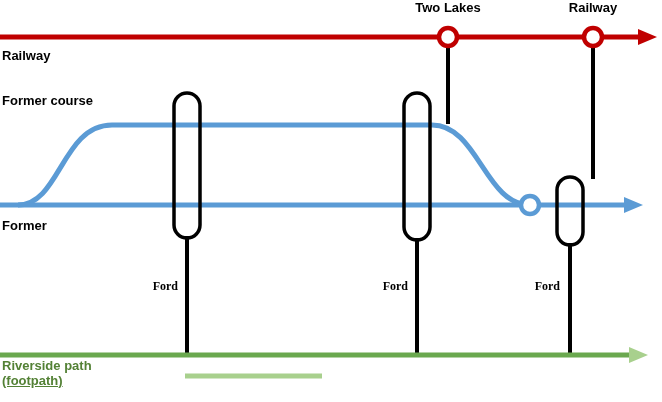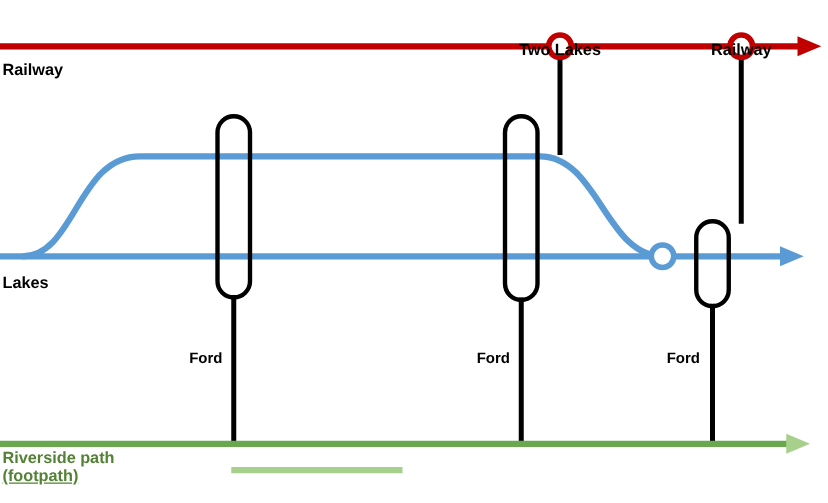--- a/index.html
+++ b/index.html
@@ -36,22 +36,22 @@
   
   .label {
     position: absolute;
     font-size: 13px;
     font-weight: bold;
     color: #000000;
     white-space: nowrap;
     line-height: 14px;
     text-align: right;
   }
-  .label.small { font-size: 12px; }
-  .label.center { text-align: center; margin-top: 32px; }
+  .label.small { font-size: 12px; font-family: Liberation Serif, serif; }
+  .label.center { text-align: center; }
   .label.right  { text-align: right; }
   .label.green-text { color: var(--green_text); }
 </style>
 </head>
 <body>
 
 <div class="canvas">
 
   <svg width="662" height="402" viewBox="0 0 662 402">
 
@@ -81,21 +81,22 @@
     <polygon class="arrow-red" points="638,29 657,37 638,45"></polygon>
 
     <circle class="station-red" cx="448" cy="37" r="9"></circle>
     <circle class="station-red" cx="593" cy="37" r="9"></circle>
   </svg>
 
   <div class="label center" style="left:401px; top:1px; width:94px;">Two Lakes</div>
   <div class="label center" style="left:551px; top:1px; width:84px;">Railway</div>
 
   <div class="label" style="left:2px; top:49px;">Railway</div>
-  <div class="label" style="left:2px; top:219px;">Lakes</div>
+  <div class="label" style="left:2px; top:94px;">Former course</div>
+  <div class="label" style="left:2px; top:219px;">Former</div>
 
   <div class="label small right" style="left:116px; top:279px; width:62px;">Ford</div>
   <div class="label small right" style="left:346px; top:279px; width:62px;">Ford</div>
   <div class="label small right" style="left:498px; top:279px; width:62px;">Ford</div>
 
   <div class="label green-text" style="left:2px; top:359px;">Riverside path</div>
   <div class="label green-text" style="left:2px; top:374px;text-decoration:underline;">(footpath)</div>
 
 </div>
 

